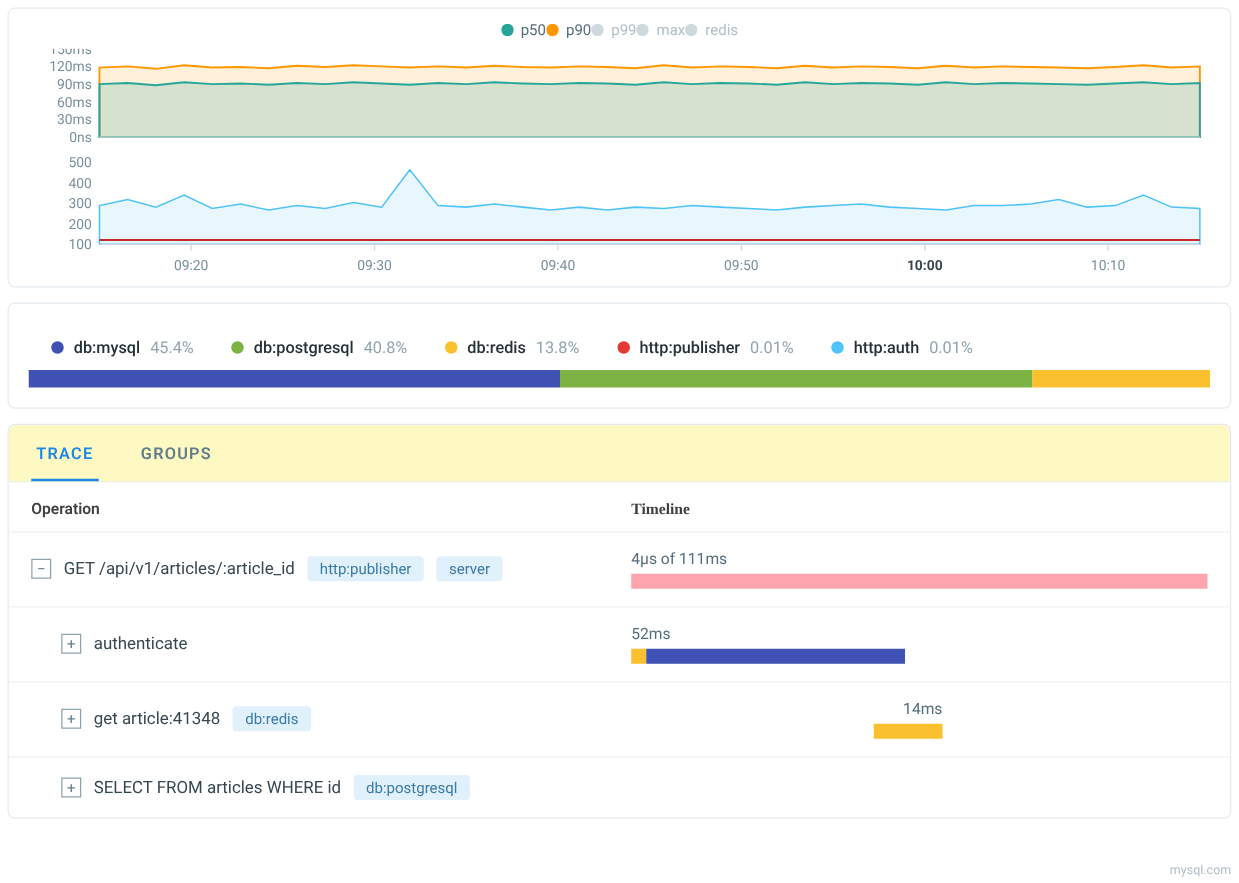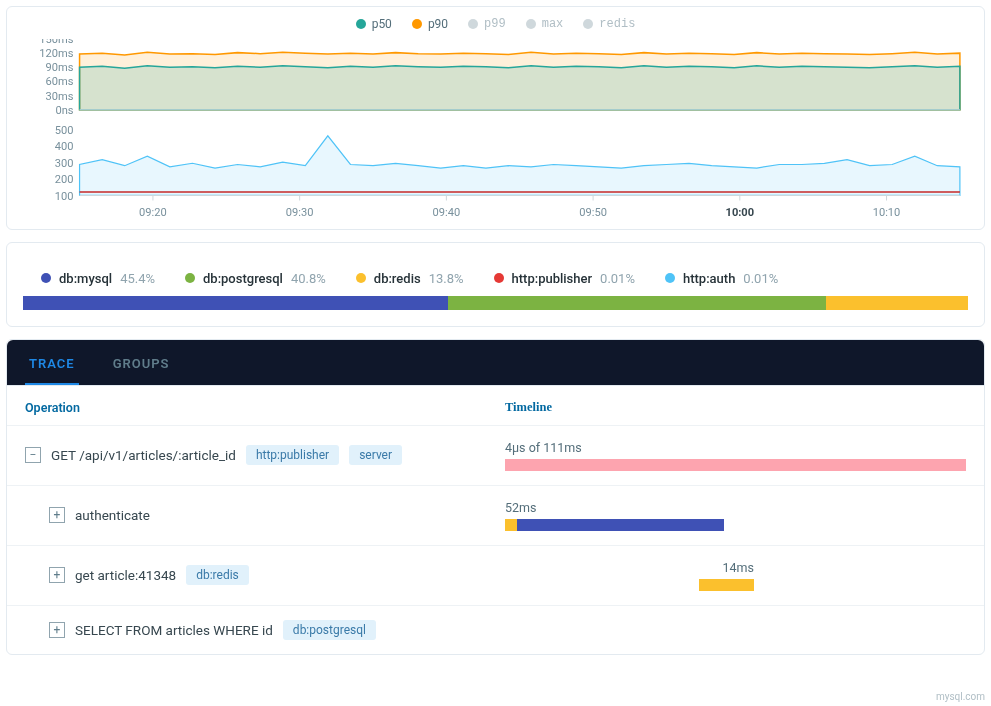--- a/index.html
+++ b/index.html
@@ -1,45 +1,45 @@
 <!DOCTYPE html>
 <html><head>
 <meta charset="utf-8">
 <style>
 * { box-sizing: border-box; margin: 0; padding: 0; }
 body { font-family: -apple-system, BlinkMacSystemFont, "Segoe UI", Roboto, sans-serif; font-size: 13px; color: #37474f; background: #fff; padding: 6px; width: 991px; }
 .card { border: 1px solid #e3eaf0; border-radius: 6px; background: #fff; margin-bottom: 12px; }
 .chart-card { padding: 10px 14px 8px; }
-.legend { display: flex; justify-content: center; gap: 20px; margin-bottom: 8px; font-size: 12px; color: #546e7a; }
+.legend { display: flex; justify-content: center; margin-bottom: 8px; font-size: 12px; color: #546e7a; }
 .legend-item { display: flex; align-items: center; gap: 6px; }
-.legend-item.dim { color: #b0bec5; font-family: Liberation Mono, monospace; }
+.legend-item.dim { color: #b0bec5; }
 .lg-dot { width: 10px; height: 10px; border-radius: 50%; display: inline-block; border: 2px solid transparent; }
 .lg-dot.teal { background:#26a69a; border-color:#26a69a20; }
 .lg-dot.orange { background:#ff9800; border-color:#ff980020; }
 .lg-dot.grey { background:#cfd8dc; }
 .chart-wrap { position: relative; }
 .chart-wrap svg { display: block; width: 100%; }
 .ytick { font-size: 11px; fill: #78909c; text-anchor: end; }
 .xtick { font-size: 11px; fill: #78909c; text-anchor: middle; }
 .xtick.bold { font-weight: 700; fill:#37474f; }
 
 .breakdown { padding: 16px; overflow: hidden; }
 .bd-row { display: flex; gap: 30px; padding: 12px 18px 10px; font-size: 13px; }
 .bd-item { display: flex; align-items: center; gap: 8px; }
 .bd-dot { width: 10px; height: 10px; border-radius: 50%; flex: none; }
 .bd-name { color: #263238; font-weight: 500; }
 .bd-pct { color: #90a4ae; }
 .bd-bar { display: flex; height: 14px; }
 .bd-seg { height: 100%; }
 
 .trace { padding: 0; }
-.tabs { display: flex; gap: 30px; padding: 0 18px; background:#0f172a; border-bottom: 1px solid #e3eaf0; border-radius:6px 6px 0 0;}
+.tabs { display: flex; gap: 30px; padding: 0 18px; background:#fef9c3; border-bottom: 1px solid #e3eaf0; border-radius:6px 6px 0 0;}
 .tab { padding: 16px 4px 12px; font-size: 13px; font-weight: 600; letter-spacing: 1px; color: #607d8b; cursor: pointer; }
 .tab.active { color: #1e88e5; border-bottom: 2px solid #1e88e5; }
-.cols-header { display: flex; padding: 14px 18px 10px; font-size: 12.5px; color:#0369a1; font-weight:600; }
+.cols-header { display: flex; padding: 14px 18px 10px; font-size: 12.5px; color:#404040; font-weight:600; }
 .op-col { width: 480px; flex:none; }
 .tl-col { flex: 1; font-family: Liberation Serif, serif; }
 
 .span-row { display: flex; align-items: center; border-top: 1px solid #eef2f5; padding: 14px 18px; }
 .span-op { width: 480px; flex:none; display:flex; align-items:center; gap:10px; font-size:13.5px; color:#37474f; }
 .toggle { width:16px; height:16px; border:1px solid #90a4ae; display:flex; align-items:center; justify-content:center; font-size:12px; line-height:1; color:#607d8b; background:#fff; cursor:pointer; flex:none; }
 .indent1 { margin-left: 24px; }
 .pill { background:#e1f1fb; color:#3a7aa8; font-size:12px; padding:3px 10px; border-radius:3px; }
 .span-tl { flex:1; position:relative; }
 .span-dur { font-size:12.5px; color:#546e7a; margin-bottom:4px; display:block; text-align:left;}

